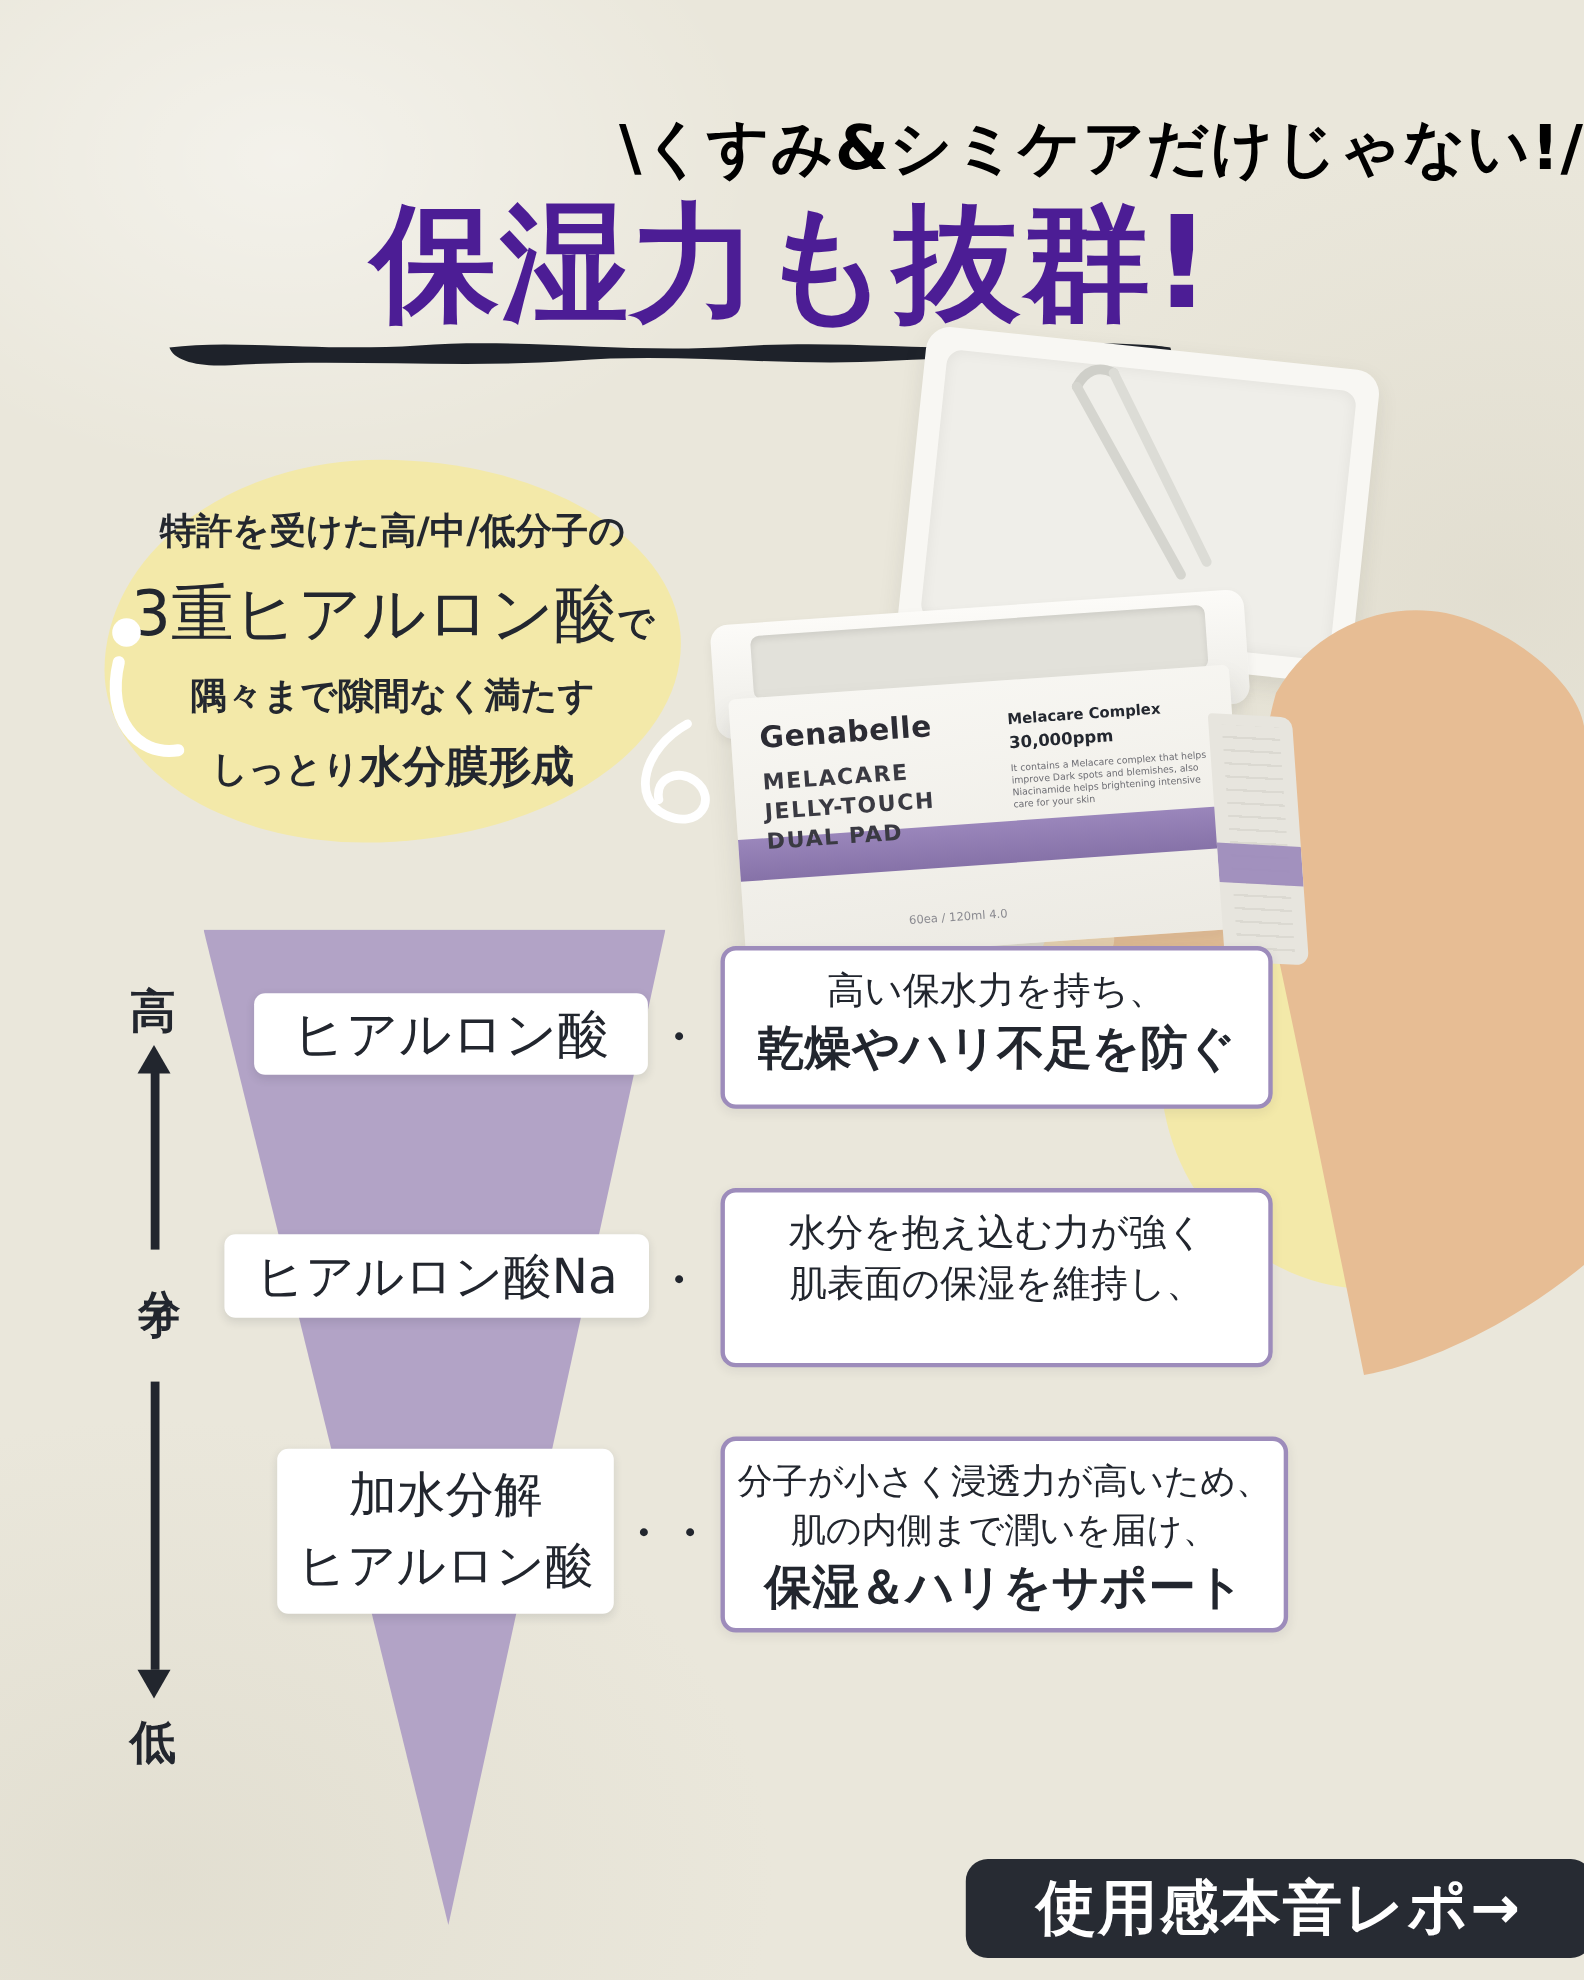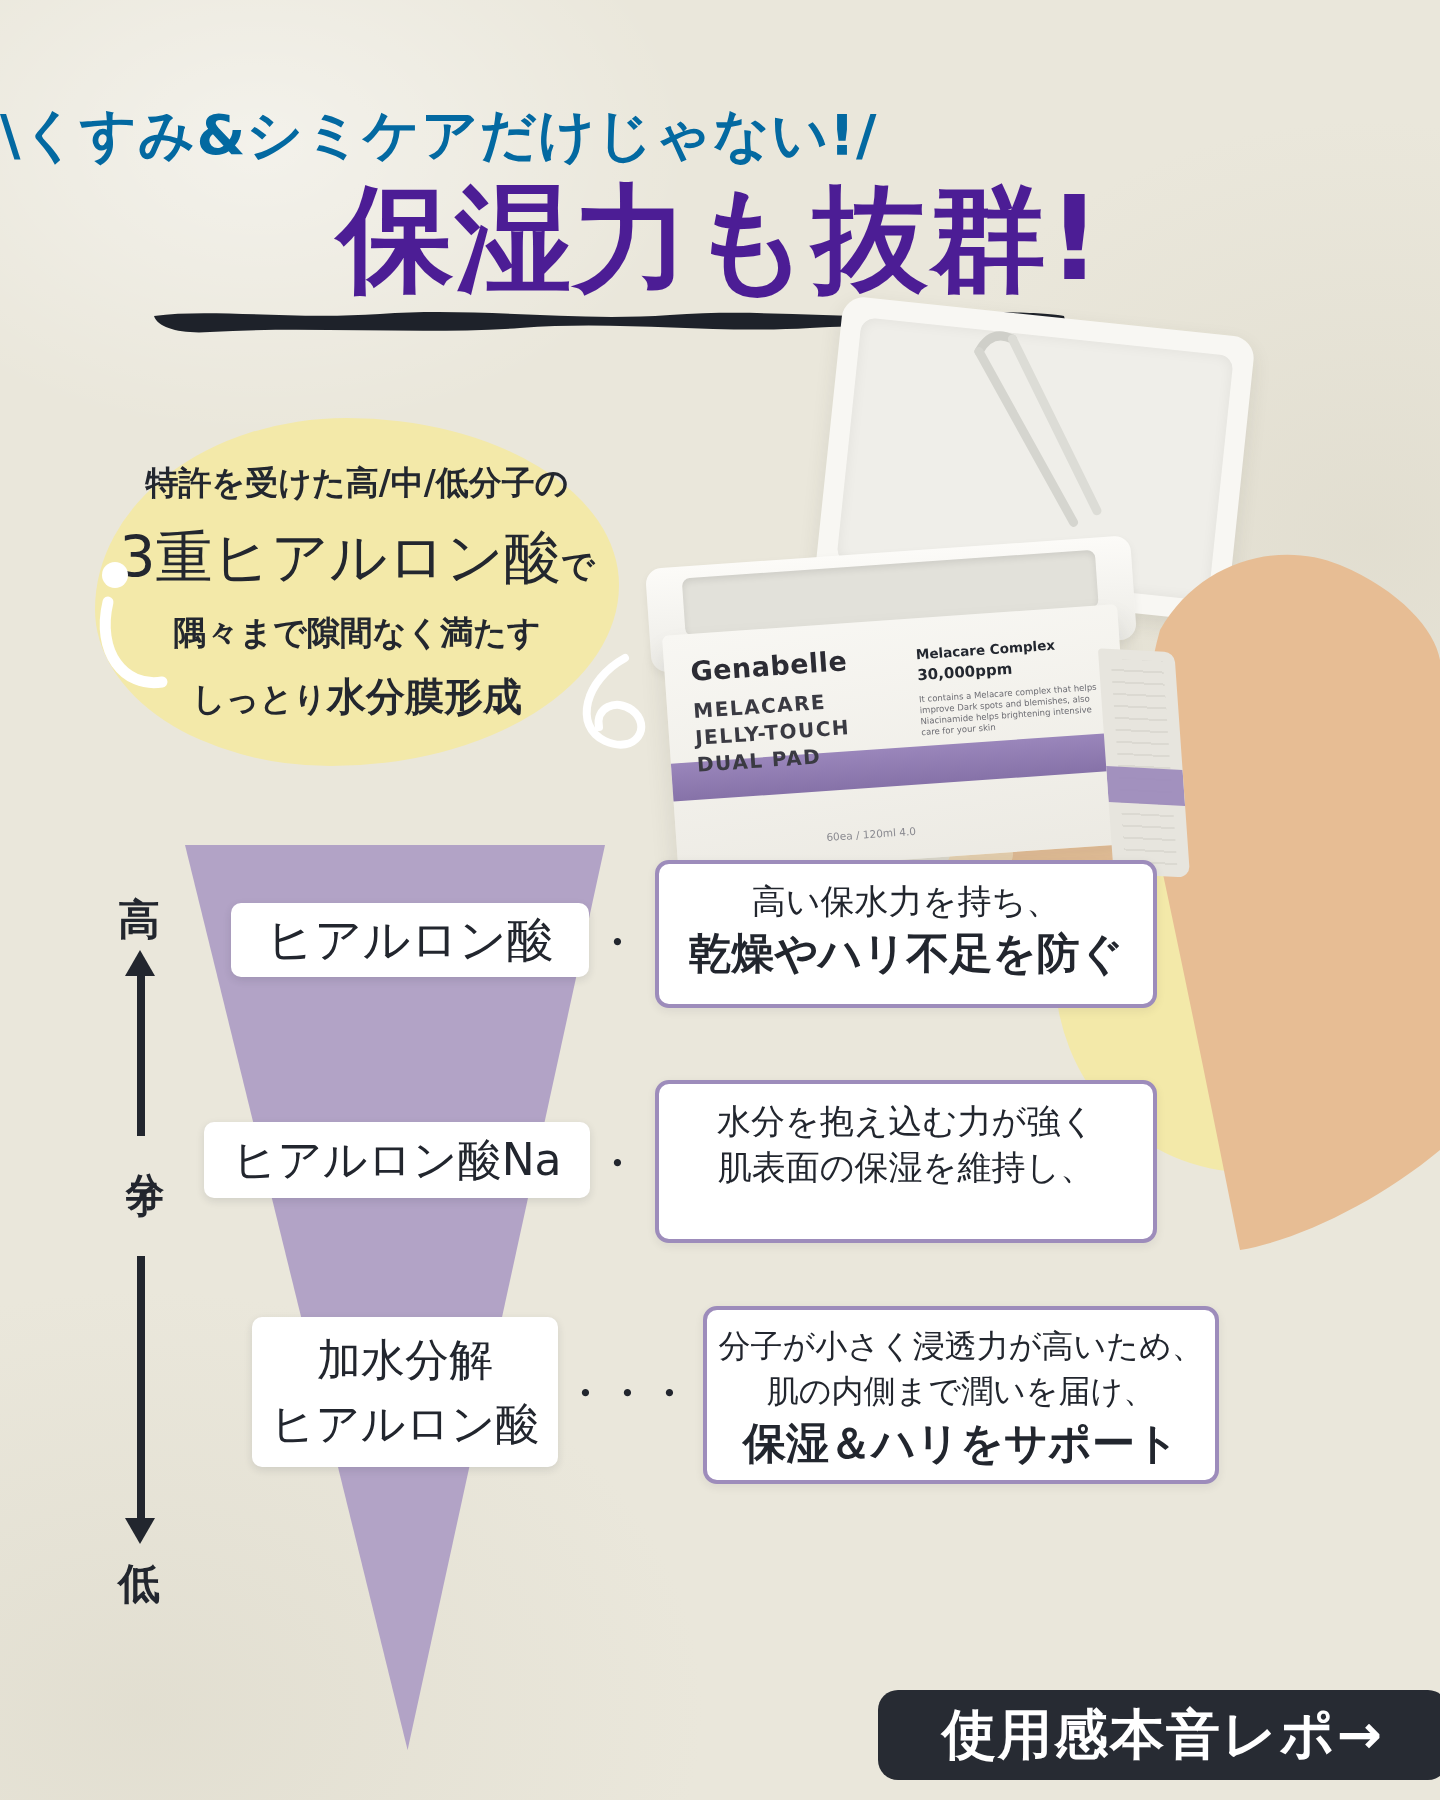--- a/index.html
+++ b/index.html
@@ -9,22 +9,22 @@
     background:#eae7db; overflow:hidden; color:#23272f;
   }
   .canvas::before{ content:""; position:absolute; inset:0;
     background:
       radial-gradient(620px 420px at 18% 8%, rgba(255,255,255,.45), rgba(255,255,255,0) 70%),
       radial-gradient(700px 600px at 95% 30%, rgba(210,205,188,.35), rgba(210,205,188,0) 70%),
       radial-gradient(800px 600px at 10% 95%, rgba(214,210,194,.4), rgba(214,210,194,0) 70%);
     pointer-events:none; }
 
   
-  .tagline { position:absolute; top:98px; left:0; width:100%; text-align:left;
-    font-size:56px; font-weight:800; letter-spacing:1px; color:#0369a1; }
+  .tagline { position:absolute; top:98px; left:0; width:100%; text-align:right;
+    font-size:56px; font-weight:800; letter-spacing:1px; color:#000000; }
   .title { position:absolute; top:162px; left:0; width:100%; text-align:center;
     font-size:116px; font-weight:700; letter-spacing:2px; color:#4c1d95; }
   .brush { position:absolute; top:302px; left:150px; }
 
   
   .bubble { position:absolute; left:95px; top:418px; width:524px; height:348px;
     background:#f3e9a9; border-radius:48% 52% 55% 45% / 55% 48% 52% 45%;
     display:flex; flex-direction:column; align-items:center; justify-content:center; gap:14px; }
   .bubble .l1,.bubble .l3 { font-size:33px; font-weight:600; }
   .bubble .l2 { font-size:33px; font-weight:600; }
@@ -100,21 +100,21 @@
 
   .dots { position:absolute; font-size:38px; font-weight:800; letter-spacing:4px; color:#22262e; }
   .dots1 { left:598px; top:917px; } .dots2 { left:598px; top:1138px; } .dots3 { left:566px; top:1368px; }
 
   .desc-box { position:absolute; background:#fff; border:4px solid #9d8cbb; border-radius:14px;
     text-align:center; color:#22262e; box-shadow:0 3px 10px rgba(35,39,47,.08); padding-top:14px; }
   .desc-line { font-size:34px; line-height:46px; font-weight:500; }
   .desc-bold { font-size:43px; line-height:58px; font-weight:800; }
   .db1 { left:655px; top:860px; width:502px; height:148px; }
   .db2 { left:655px; top:1080px; width:502px; height:163px; }
-  .db3 { left:655px; top:1306px; width:516px; height:178px;margin-left:48px; }
+  .db3 { left:655px; top:1306px; width:516px; height:178px; }
   .db3 .desc-line { font-size:32px; line-height:45px; }
 
   
   .cta { position:absolute; left:878px; top:1690px; width:570px; height:90px;
     background:#272b33; border-radius:20px; display:flex; align-items:center;
     justify-content:center; color:#fff; font-size:54px; font-weight:800;
     letter-spacing:2px; cursor:pointer; }
 </style>
 </head>
 <body>

